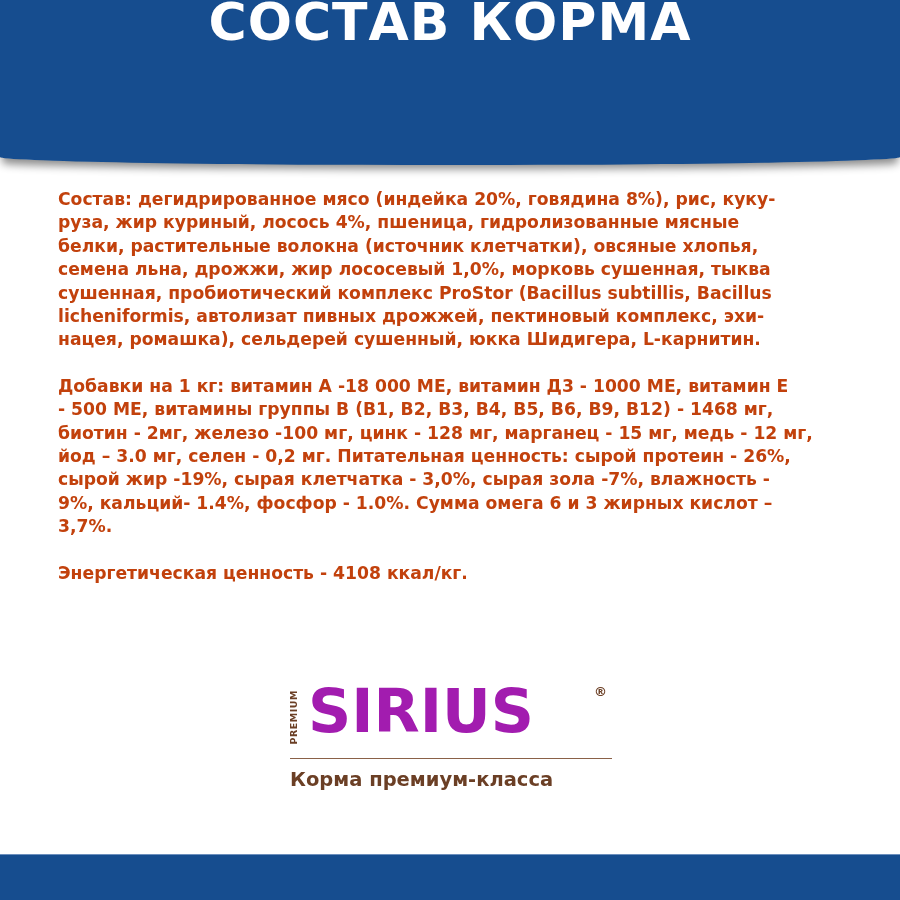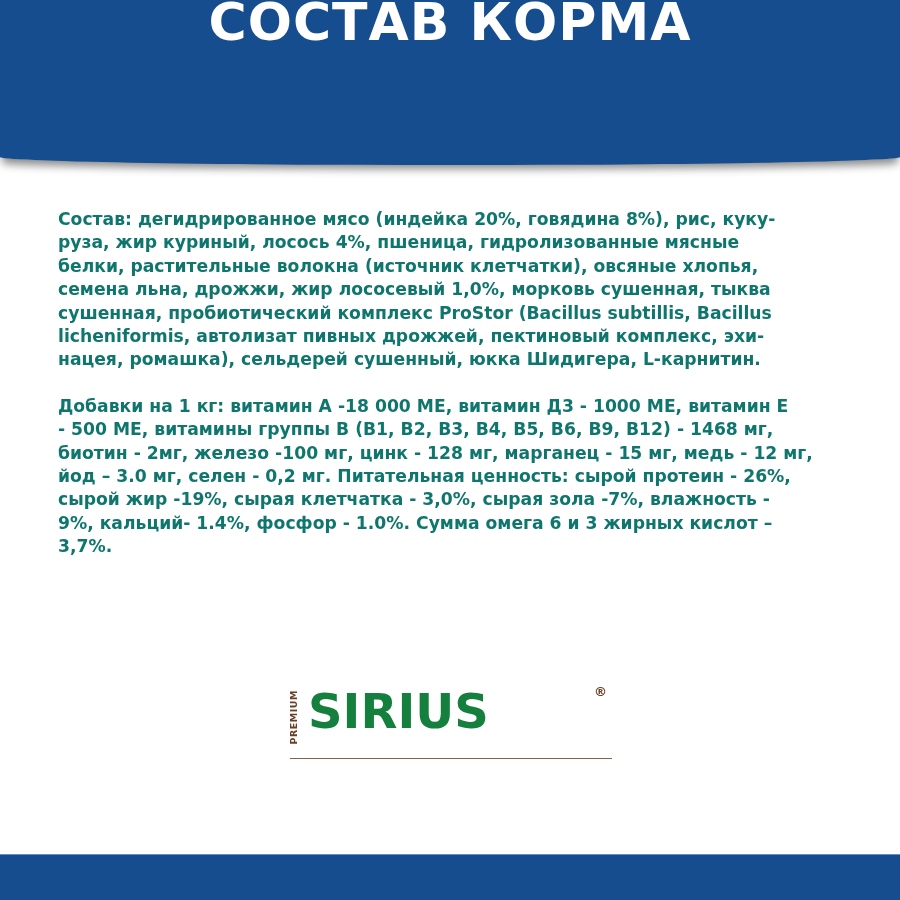--- a/index.html
+++ b/index.html
@@ -15,36 +15,36 @@
       border-bottom-right-radius: 50% 8px;
       box-shadow: 0 6px 8px -2px rgba(0,0,0,0.45);
       display: flex; align-items: flex-start; justify-content: center;
     }
     .header-title {
       color: #ffffff; font-weight: bold; font-size: 52px;
       letter-spacing: 1px; margin-top: -8px;
       font-family: "DejaVu Sans", sans-serif;
     }
     .content {
-      position: absolute; left: 58px; top: 208px; width: 800px;
-      color: #0f766e; font-size: 17.2px; line-height: 23.4px; font-weight: bold;
+      position: absolute; left: 58px; top: 188px; width: 800px;
+      color: #c2410c; font-size: 17.2px; line-height: 23.4px; font-weight: bold;
     }
     .para { margin: 0 0 23px 0; white-space: pre-line; }
     .logo {
       position: absolute; left: 290px; top: 680px; width: 320px; height: 120px;
     }
     .logo-premium {
       position: absolute; left: -2px; top: 10px;
       writing-mode: vertical-rl; transform: rotate(180deg);
       color: #6b3f25; font-size: 9.5px; font-weight: bold; letter-spacing: 0.5px;
       font-family: "DejaVu Sans", sans-serif;
     }
     .logo-brand {
       position: absolute; left: 18px; top: -4px;
-      color: #15803d; font-size: 48px; font-weight: bold; letter-spacing: 0px;
+      color: #a21caf; font-size: 60px; font-weight: bold; letter-spacing: 0px;
       font-family: "DejaVu Sans", sans-serif; line-height: 70px;
     }
     .logo-reg {
       position: absolute; left: 304px; top: 4px;
       color: #6b3f25; font-size: 13px; font-weight: bold;
     }
     .logo-rule {
       position: absolute; left: 0; top: 78px; width: 322px; height: 1px; background: #8a6148;
     }
     .logo-tagline {
@@ -72,22 +72,24 @@
 сушенная, пробиотический комплекс ProStor (Bacillus subtillis, Bacillus
 licheniformis, автолизат пивных дрожжей, пектиновый комплекс, эхи-
 нацея, ромашка), сельдерей сушенный, юкка Шидигера, L-карнитин.</p>
   <p class="para">Добавки на 1 кг: витамин А -18 000 МЕ, витамин Д3 - 1000 МЕ, витамин Е
 - 500 МЕ, витамины группы В (В1, В2, В3, В4, В5, В6, В9, В12) - 1468 мг,
 биотин - 2мг,  железо -100 мг, цинк - 128 мг, марганец - 15 мг, медь - 12 мг,
 йод – 3.0 мг, селен - 0,2 мг.  Питательная ценность: сырой протеин - 26%,
 сырой жир -19%, сырая клетчатка - 3,0%, сырая зола -7%, влажность -
 9%, кальций- 1.4%, фосфор - 1.0%. Сумма омега 6 и 3 жирных кислот –
 3,7%.</p>
+  <p class="para">Энергетическая ценность - 4108 ккал/кг.</p>
 </div>
 
 <div class="logo">
   <span class="logo-premium">PREMIUM</span>
   <span class="logo-brand">SIRIUS</span>
   <span class="logo-reg">®</span>
   <div class="logo-rule"></div>
+  <span class="logo-tagline">Корма премиум-класса</span>
 </div>
 
 <div class="footer"></div>
 
 </body></html>

